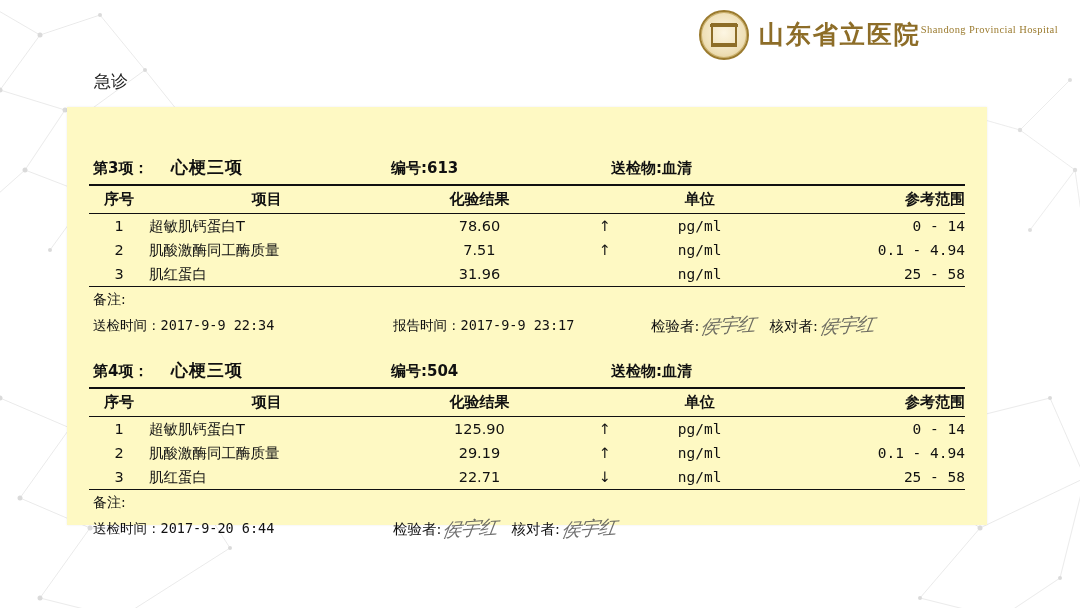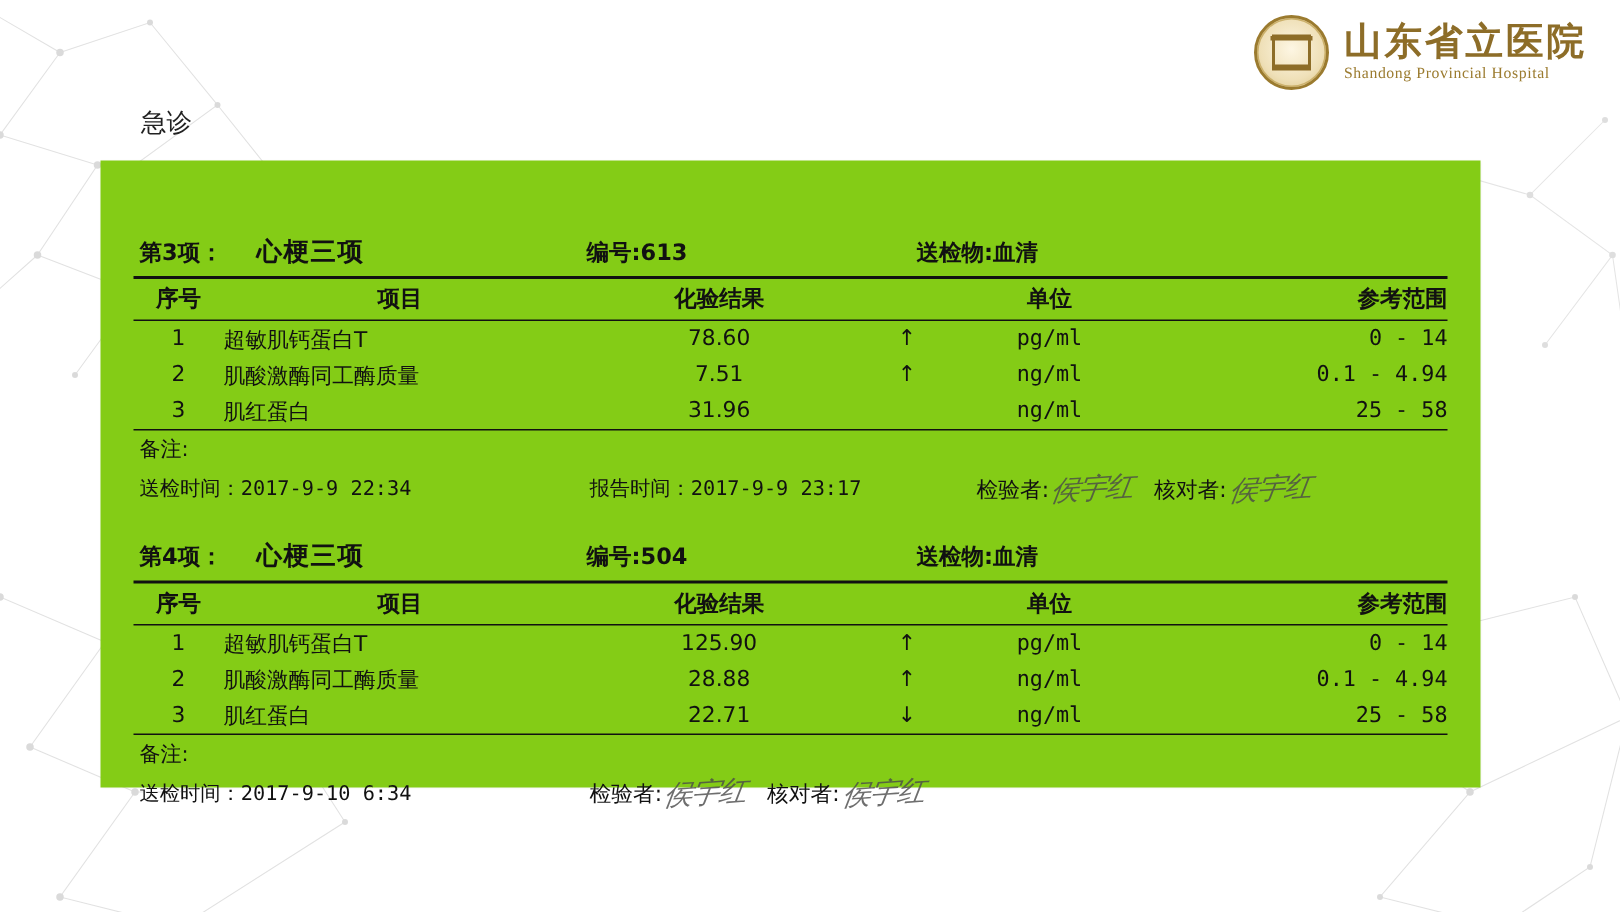--- a/index.html
+++ b/index.html
@@ -60,21 +60,21 @@
     position: absolute;
     left: 50%;
     top: 26%;
     transform: translate(-50%, 0);
     width: 28px;
     height: 3px;
     background: #8d6d28;
   }
   .logo-text {
     display: flex;
-    flex-direction: column;
+    flex-direction: row;
     line-height: 1.05;
   }
   .logo-cn {
     font-family: "DejaVu Serif", serif;
     font-size: 25px;
     font-weight: bold;
     color: #8d6d28;
     letter-spacing: 2px;
   }
   .logo-en {
@@ -95,21 +95,21 @@
     color: #222;
   }
 
   
   .sheet {
     position: absolute;
     left: 67px;
     top: 107px;
     width: 920px;
     height: 418px;
-    background: #84cc16;
+    background: #fef9c3;
     box-shadow: 0 0 2px rgba(0,0,0,0.08);
   }
 
   .report {
     position: absolute;
     left: 22px;
     width: 876px;
     font-family: "DejaVu Sans", sans-serif;
     color: #111;
   }
@@ -374,39 +374,39 @@
           <td class="col-idx">1</td>
           <td class="col-item">超敏肌钙蛋白T</td>
           <td class="col-result">125.90</td>
           <td class="col-flag arrow">↑</td>
           <td class="col-unit">pg/ml</td>
           <td class="col-ref">0 - 14</td>
         </tr>
         <tr>
           <td class="col-idx">2</td>
           <td class="col-item">肌酸激酶同工酶质量</td>
-          <td class="col-result">28.88</td>
+          <td class="col-result">29.19</td>
           <td class="col-flag arrow">↑</td>
           <td class="col-unit">ng/ml</td>
           <td class="col-ref">0.1 - 4.94</td>
         </tr>
         <tr>
           <td class="col-idx">3</td>
           <td class="col-item">肌红蛋白</td>
           <td class="col-result">22.71</td>
           <td class="col-flag arrow">↓</td>
           <td class="col-unit">ng/ml</td>
           <td class="col-ref">25 - 58</td>
         </tr>
       </tbody>
     </table>
     <div class="rule-thin"></div>
     <div class="remark">备注:</div>
     <div class="footline">
-      <span class="send-time mono">送检时间：2017-9-10 6:34</span>
+      <span class="send-time mono">送检时间：2017-9-20 6:44</span>
       <span class="checker">
         <span>检验者:</span>
         <span class="sig">侯宇红</span>
         <span>核对者:</span>
         <span class="sig">侯宇红</span>
       </span>
     </div>
   </div>
 
 </div>

